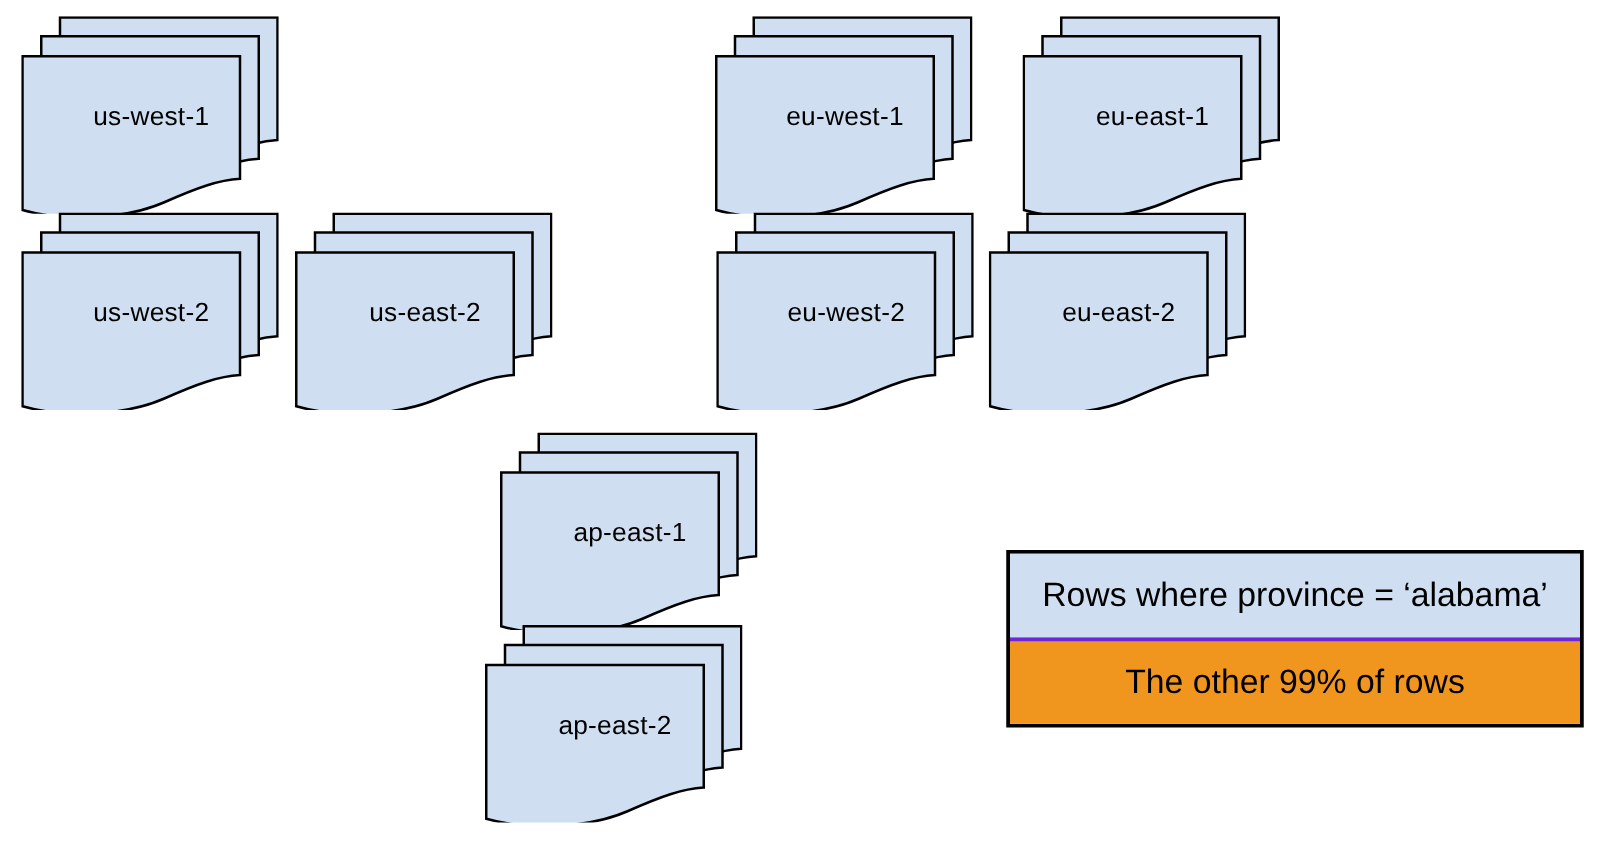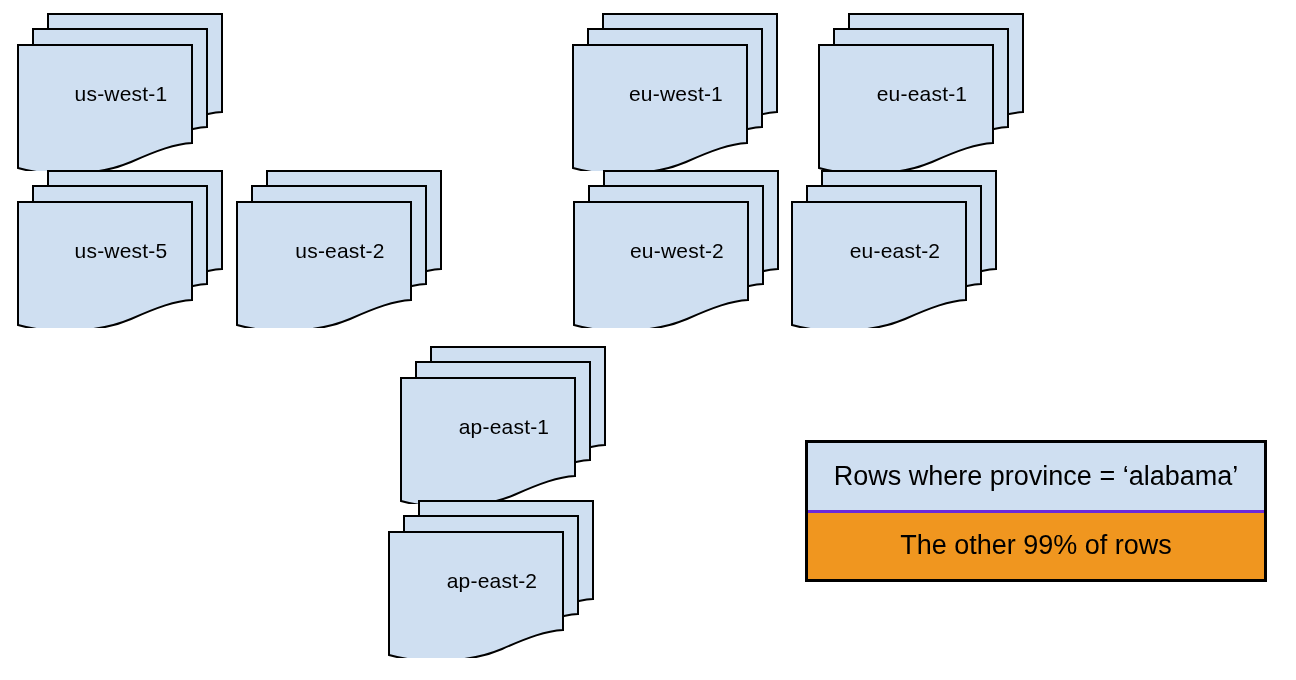--- a/index.html
+++ b/index.html
@@ -83,21 +83,21 @@
     <div class="stack-label">us-west-1</div>
   </div>
     <div class="stack" style="left: 17px; top: 170px;">
     <svg width="206" height="158" viewBox="0 0 206 158">
       <g stroke="#000000" stroke-width="2" stroke-linejoin="miter">
         <path class="doc" transform="translate(30,0)" d="M1,1 H175 V99 C158,100 141,106 114,118 C84,131 36,134 1,124 Z" fill="#cfdff1"></path>
         <path class="doc" transform="translate(15,15)" d="M1,1 H175 V99 C158,100 141,106 114,118 C84,131 36,134 1,124 Z" fill="#cfdff1"></path>
         <path class="doc" transform="translate(0,31)" d="M1,1 H175 V99 C158,100 141,106 114,118 C84,131 36,134 1,124 Z" fill="#cfdff1"></path>
       </g>
     </svg>
-    <div class="stack-label">us-west-5</div>
+    <div class="stack-label">us-west-2</div>
   </div>
     <div class="stack" style="left: 236px; top: 170px;">
     <svg width="206" height="158" viewBox="0 0 206 158">
       <g stroke="#000000" stroke-width="2" stroke-linejoin="miter">
         <path class="doc" transform="translate(30,0)" d="M1,1 H175 V99 C158,100 141,106 114,118 C84,131 36,134 1,124 Z" fill="#cfdff1"></path>
         <path class="doc" transform="translate(15,15)" d="M1,1 H175 V99 C158,100 141,106 114,118 C84,131 36,134 1,124 Z" fill="#cfdff1"></path>
         <path class="doc" transform="translate(0,31)" d="M1,1 H175 V99 C158,100 141,106 114,118 C84,131 36,134 1,124 Z" fill="#cfdff1"></path>
       </g>
     </svg>
     <div class="stack-label">us-east-2</div>

